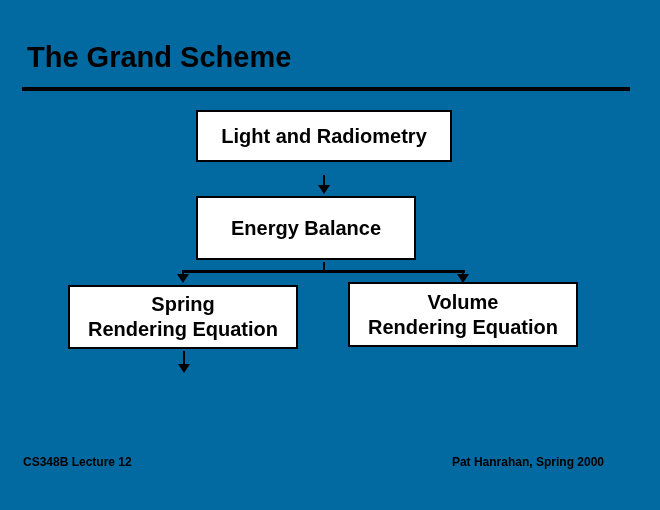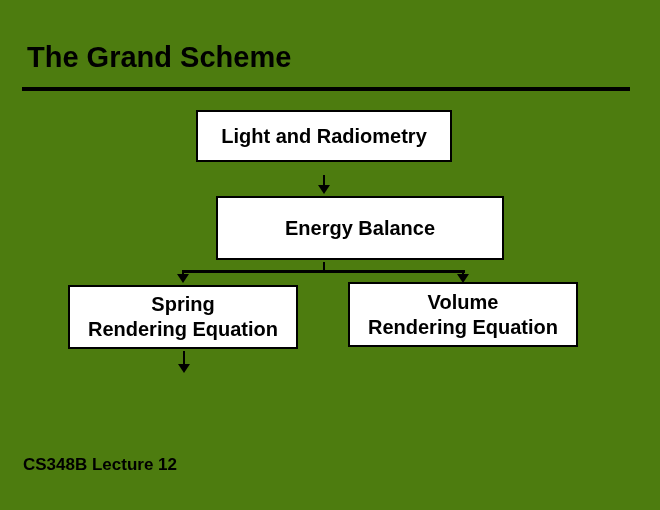--- a/index.html
+++ b/index.html
@@ -4,21 +4,21 @@
 <style>
   html, body {
     margin: 0;
     padding: 0;
     background: #ffffff;
   }
   .slide {
     position: relative;
     width: 660px;
     height: 510px;
-    background: #4d7c0f;
+    background: #0369a1;
     font-family: "Liberation Sans", sans-serif;
     color: #000000;
     overflow: hidden;
   }
   .title {
     position: absolute;
     left: 27px;
     top: 42px;
     font-size: 29px;
     font-weight: bold;
@@ -42,21 +42,21 @@
     display: flex;
     align-items: center;
     justify-content: center;
     text-align: center;
     font-size: 20px;
     font-weight: bold;
     line-height: 25px;
     white-space: pre-line;
   }
   .node-light     { left: 196px; top: 110px; width: 256px; height: 52px; }
-  .node-energy    { left: 196px; top: 196px; width: 288px; height: 64px; margin-left: 20px; }
+  .node-energy    { left: 196px; top: 196px; width: 220px; height: 64px; }
   .node-surface   { left:  68px; top: 285px; width: 230px; height: 64px; }
   .node-volume    { left: 348px; top: 282px; width: 230px; height: 65px; }
   .node-radiosity { left:  69px; top: 375px; width: 231px; height: 66px; }
 
   .vline {
     position: absolute;
     width: 2px;
     background: #000000;
   }
   .hline {
@@ -82,21 +82,21 @@
   .line-branch-right   { left: 462px; top: 270px; height: 5px; }
   .head-branch-left    { left: 177px; top: 274px; }
   .head-branch-right   { left: 457px; top: 274px; }
   
   .line-surface-rad    { left: 183px; top: 351px; height: 14px; }
   .head-surface-rad    { left: 178px; top: 364px; }
 
   .footer {
     position: absolute;
     top: 455px;
-    font-size: 17px;
+    font-size: 12px;
     font-weight: bold;
     white-space: nowrap;
   }
   .footer-left  { left: 23px; }
   .footer-right { right: 56px; }
 </style>
 </head>
 <body>
 
 <div class="slide">
@@ -126,14 +126,15 @@
   <div class="hline line-branch"></div>
   <div class="vline line-branch-left"></div>
   <div class="vline line-branch-right"></div>
   <div class="arrowhead-down head-branch-left"></div>
   <div class="arrowhead-down head-branch-right"></div>
 
   <div class="vline line-surface-rad"></div>
   <div class="arrowhead-down head-surface-rad"></div>
 
   <div class="footer footer-left">CS348B Lecture 12</div>
+  <div class="footer footer-right">Pat Hanrahan, Spring 2000</div>
 
 </div>
 
 </body></html>

